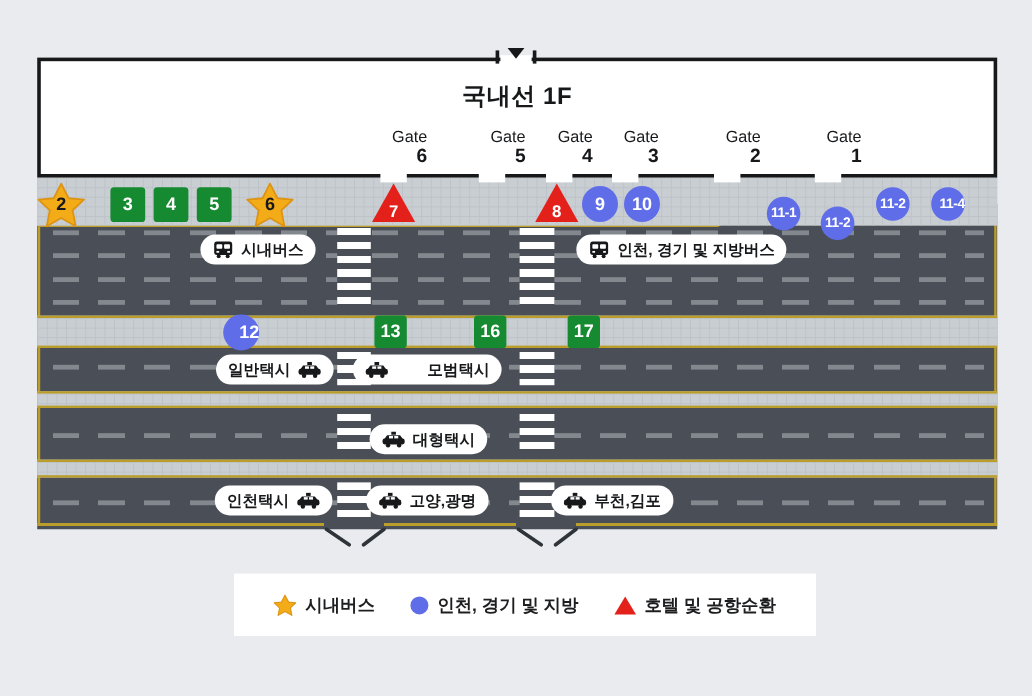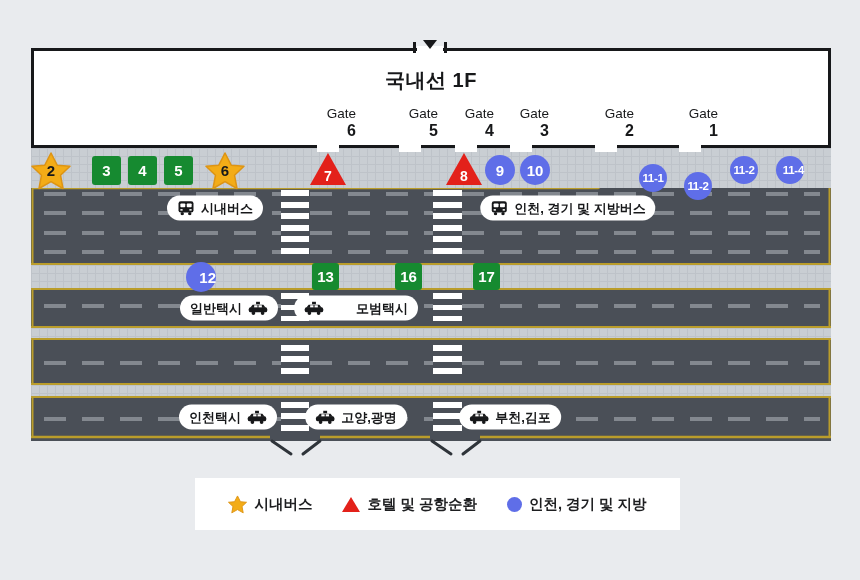--- a/index.html
+++ b/index.html
@@ -257,20 +257,32 @@
         <path d="M6,4 h14 l3,4 h-20 Z" fill="#17181a"></path>
         <rect x="1" y="7.5" width="24" height="6.5" rx="2.5" fill="#17181a"></rect>
         <rect x="8" y="4.8" width="4.3" height="2.7" fill="#fff"></rect>
         <rect x="13.7" y="4.8" width="4.3" height="2.7" fill="#fff"></rect>
         <circle cx="7" cy="15" r="2.4" fill="#17181a"></circle>
         <circle cx="19" cy="15" r="2.4" fill="#17181a"></circle>
       </svg>
     <span>모범택시</span>
   </div>
 
+  <div class="abs pill" style="left:357px;top:366px;">
+    <svg width="20" height="14" viewBox="0 0 26 18">
+        <rect x="10.5" y="0" width="5" height="3.5" fill="#17181a"></rect>
+        <path d="M6,4 h14 l3,4 h-20 Z" fill="#17181a"></path>
+        <rect x="1" y="7.5" width="24" height="6.5" rx="2.5" fill="#17181a"></rect>
+        <rect x="8" y="4.8" width="4.3" height="2.7" fill="#fff"></rect>
+        <rect x="13.7" y="4.8" width="4.3" height="2.7" fill="#fff"></rect>
+        <circle cx="7" cy="15" r="2.4" fill="#17181a"></circle>
+        <circle cx="19" cy="15" r="2.4" fill="#17181a"></circle>
+      </svg>
+    <span>대형택시</span>
+  </div>
 
   <div class="abs pill" style="left:228px;top:417px;justify-content:space-between;">
     <span>인천택시</span>
     <svg width="20" height="14" viewBox="0 0 26 18">
         <rect x="10.5" y="0" width="5" height="3.5" fill="#17181a"></rect>
         <path d="M6,4 h14 l3,4 h-20 Z" fill="#17181a"></path>
         <rect x="1" y="7.5" width="24" height="6.5" rx="2.5" fill="#17181a"></rect>
         <rect x="8" y="4.8" width="4.3" height="2.7" fill="#fff"></rect>
         <rect x="13.7" y="4.8" width="4.3" height="2.7" fill="#fff"></rect>
         <circle cx="7" cy="15" r="2.4" fill="#17181a"></circle>
@@ -303,22 +315,22 @@
   </div>
 
   <div class="abs legend">
     <div class="lg-item">
       <svg width="19" height="19" viewBox="0 0 40 40">
           <polygon points="20,2 26.2,14.2 39,15.3 29.5,24.2 32,37.5 20,30.7 8,37.5 10.5,24.2 1,15.3 13.8,14.2" fill="#f3ac17" stroke="#dd9414" stroke-width="2" stroke-linejoin="round"></polygon>
         </svg>
       <span>시내버스</span>
     </div>
     <div class="lg-item">
+      <span class="lg-circle"></span>
+      <span>인천, 경기 및 지방</span>
+    </div>
+    <div class="lg-item">
       <span class="lg-tri"></span>
       <span>호텔 및 공항순환</span>
     </div>
-    <div class="lg-item">
-      <span class="lg-circle"></span>
-      <span>인천, 경기 및 지방</span>
-    </div>
   </div>
 
 </div>
 
 </body></html>

